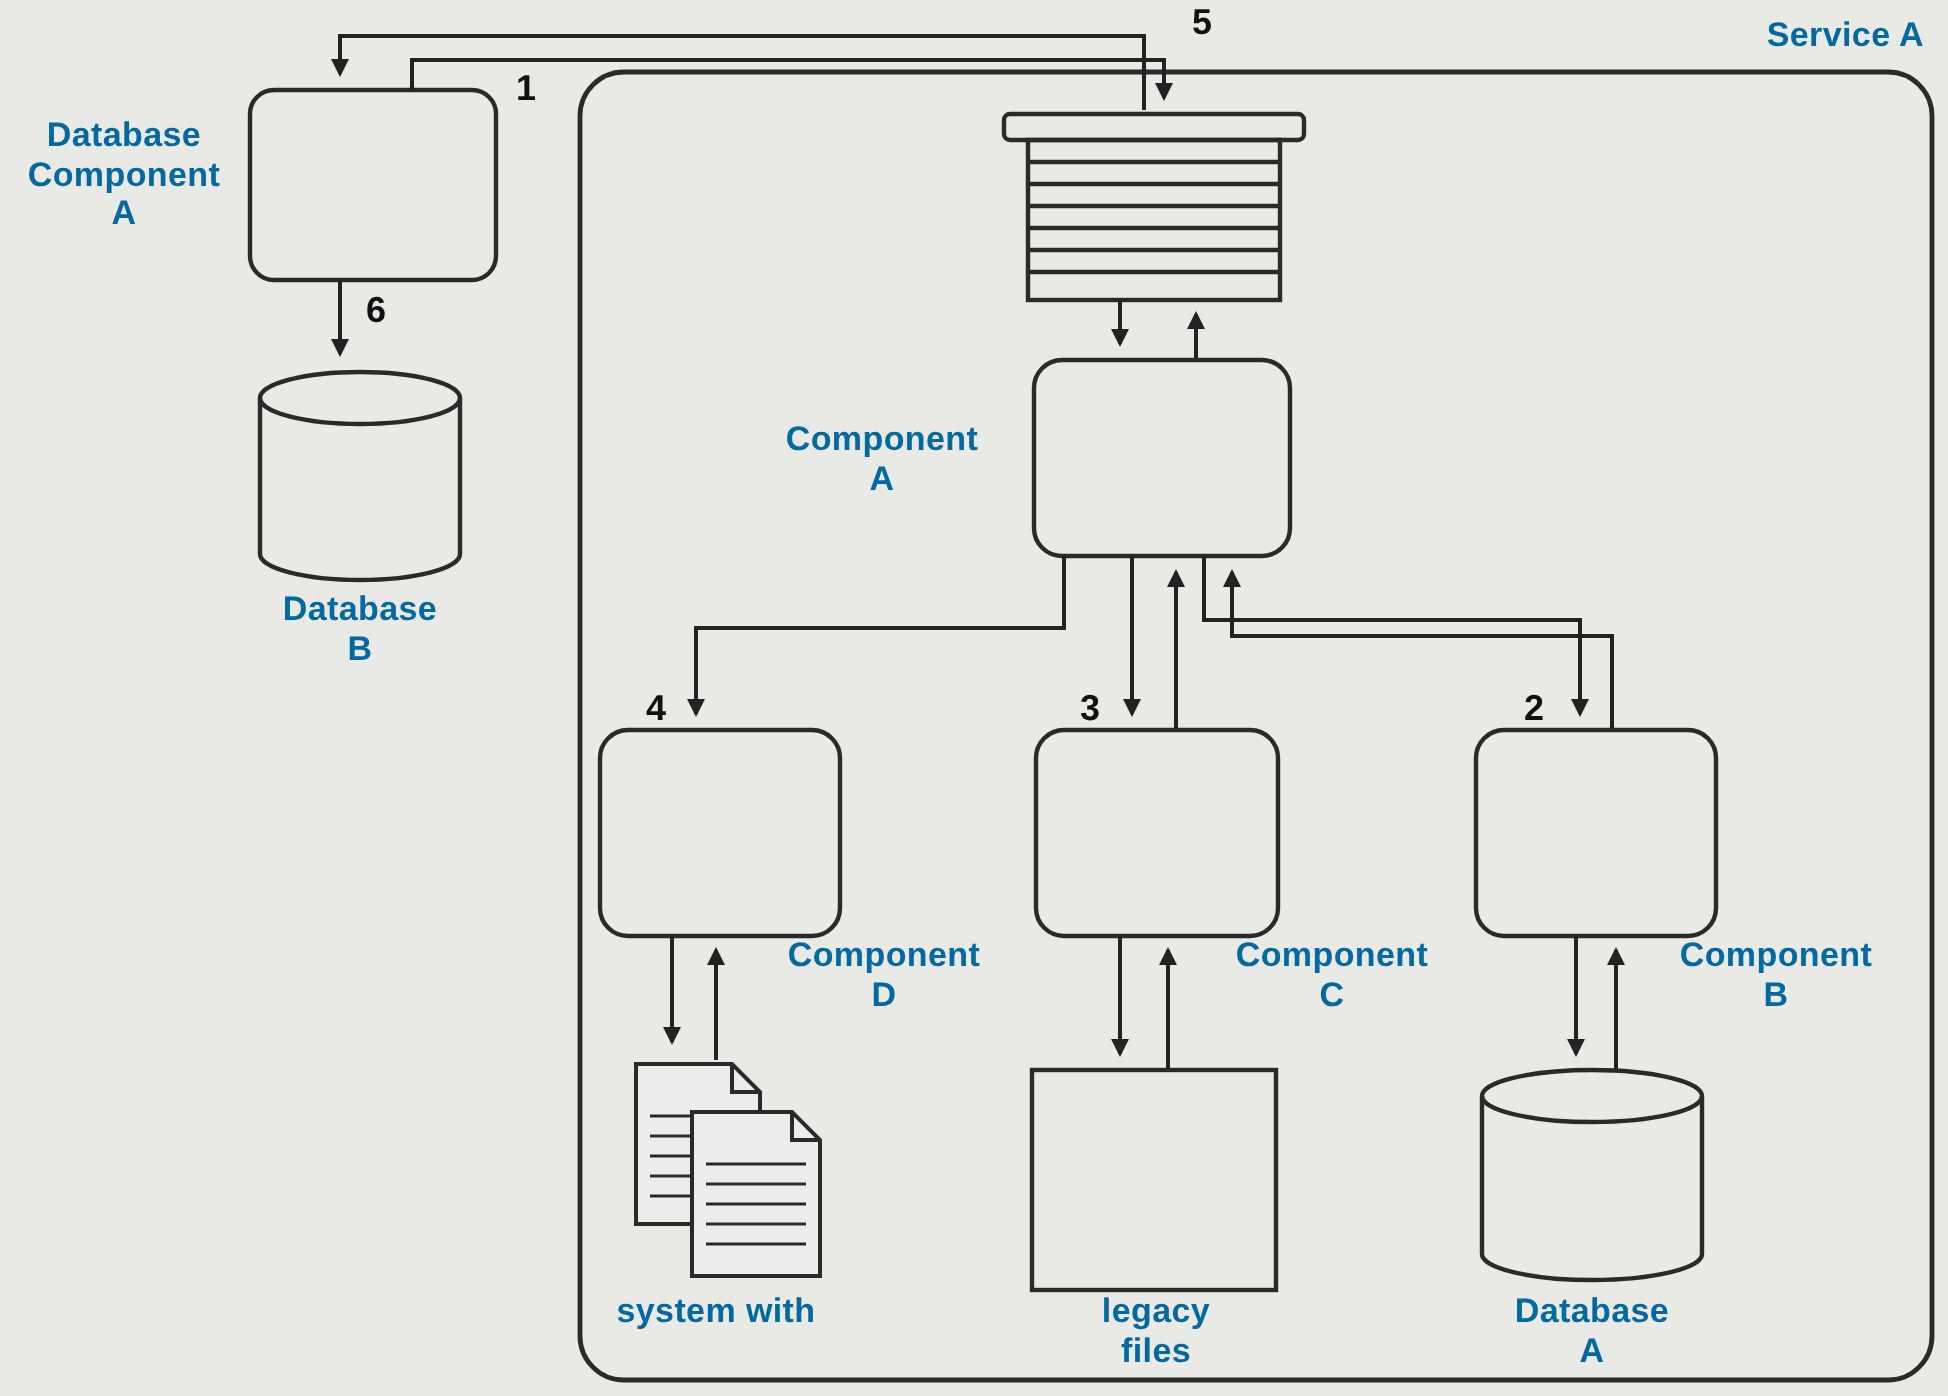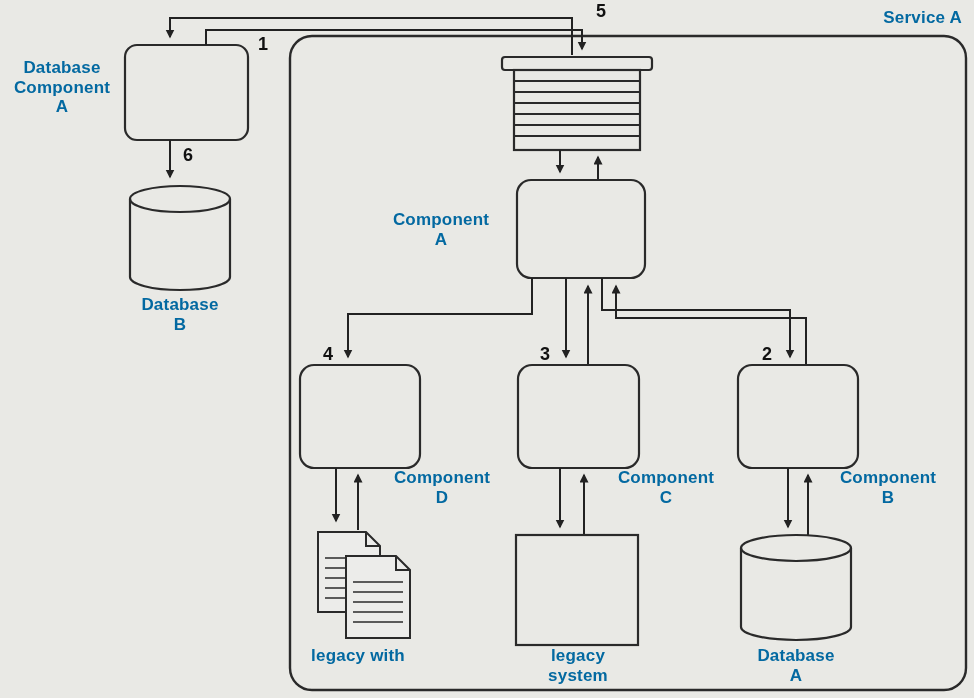--- a/index.html
+++ b/index.html
@@ -193,26 +193,26 @@
     <div>Component</div>
     <div>C</div>
   </div>
 
   <div class="lbl" style="left:818px;top:468px;width:140px;">
     <div>Component</div>
     <div>B</div>
   </div>
 
   <div class="lbl" style="left:288px;top:646px;width:140px;">
-    <div>legacy with</div>
+    <div>system with</div>
   </div>
 
   <div class="lbl" style="left:508px;top:646px;width:140px;">
     <div>legacy</div>
-    <div>system</div>
+    <div>files</div>
   </div>
 
   <div class="lbl" style="left:726px;top:646px;width:140px;">
     <div>Database</div>
     <div>A</div>
   </div>
 
   <span class="num" style="left:258px;top:34px;">1</span>
   <span class="num" style="left:596px;top:1px;">5</span>
   <span class="num" style="left:183px;top:145px;">6</span>

